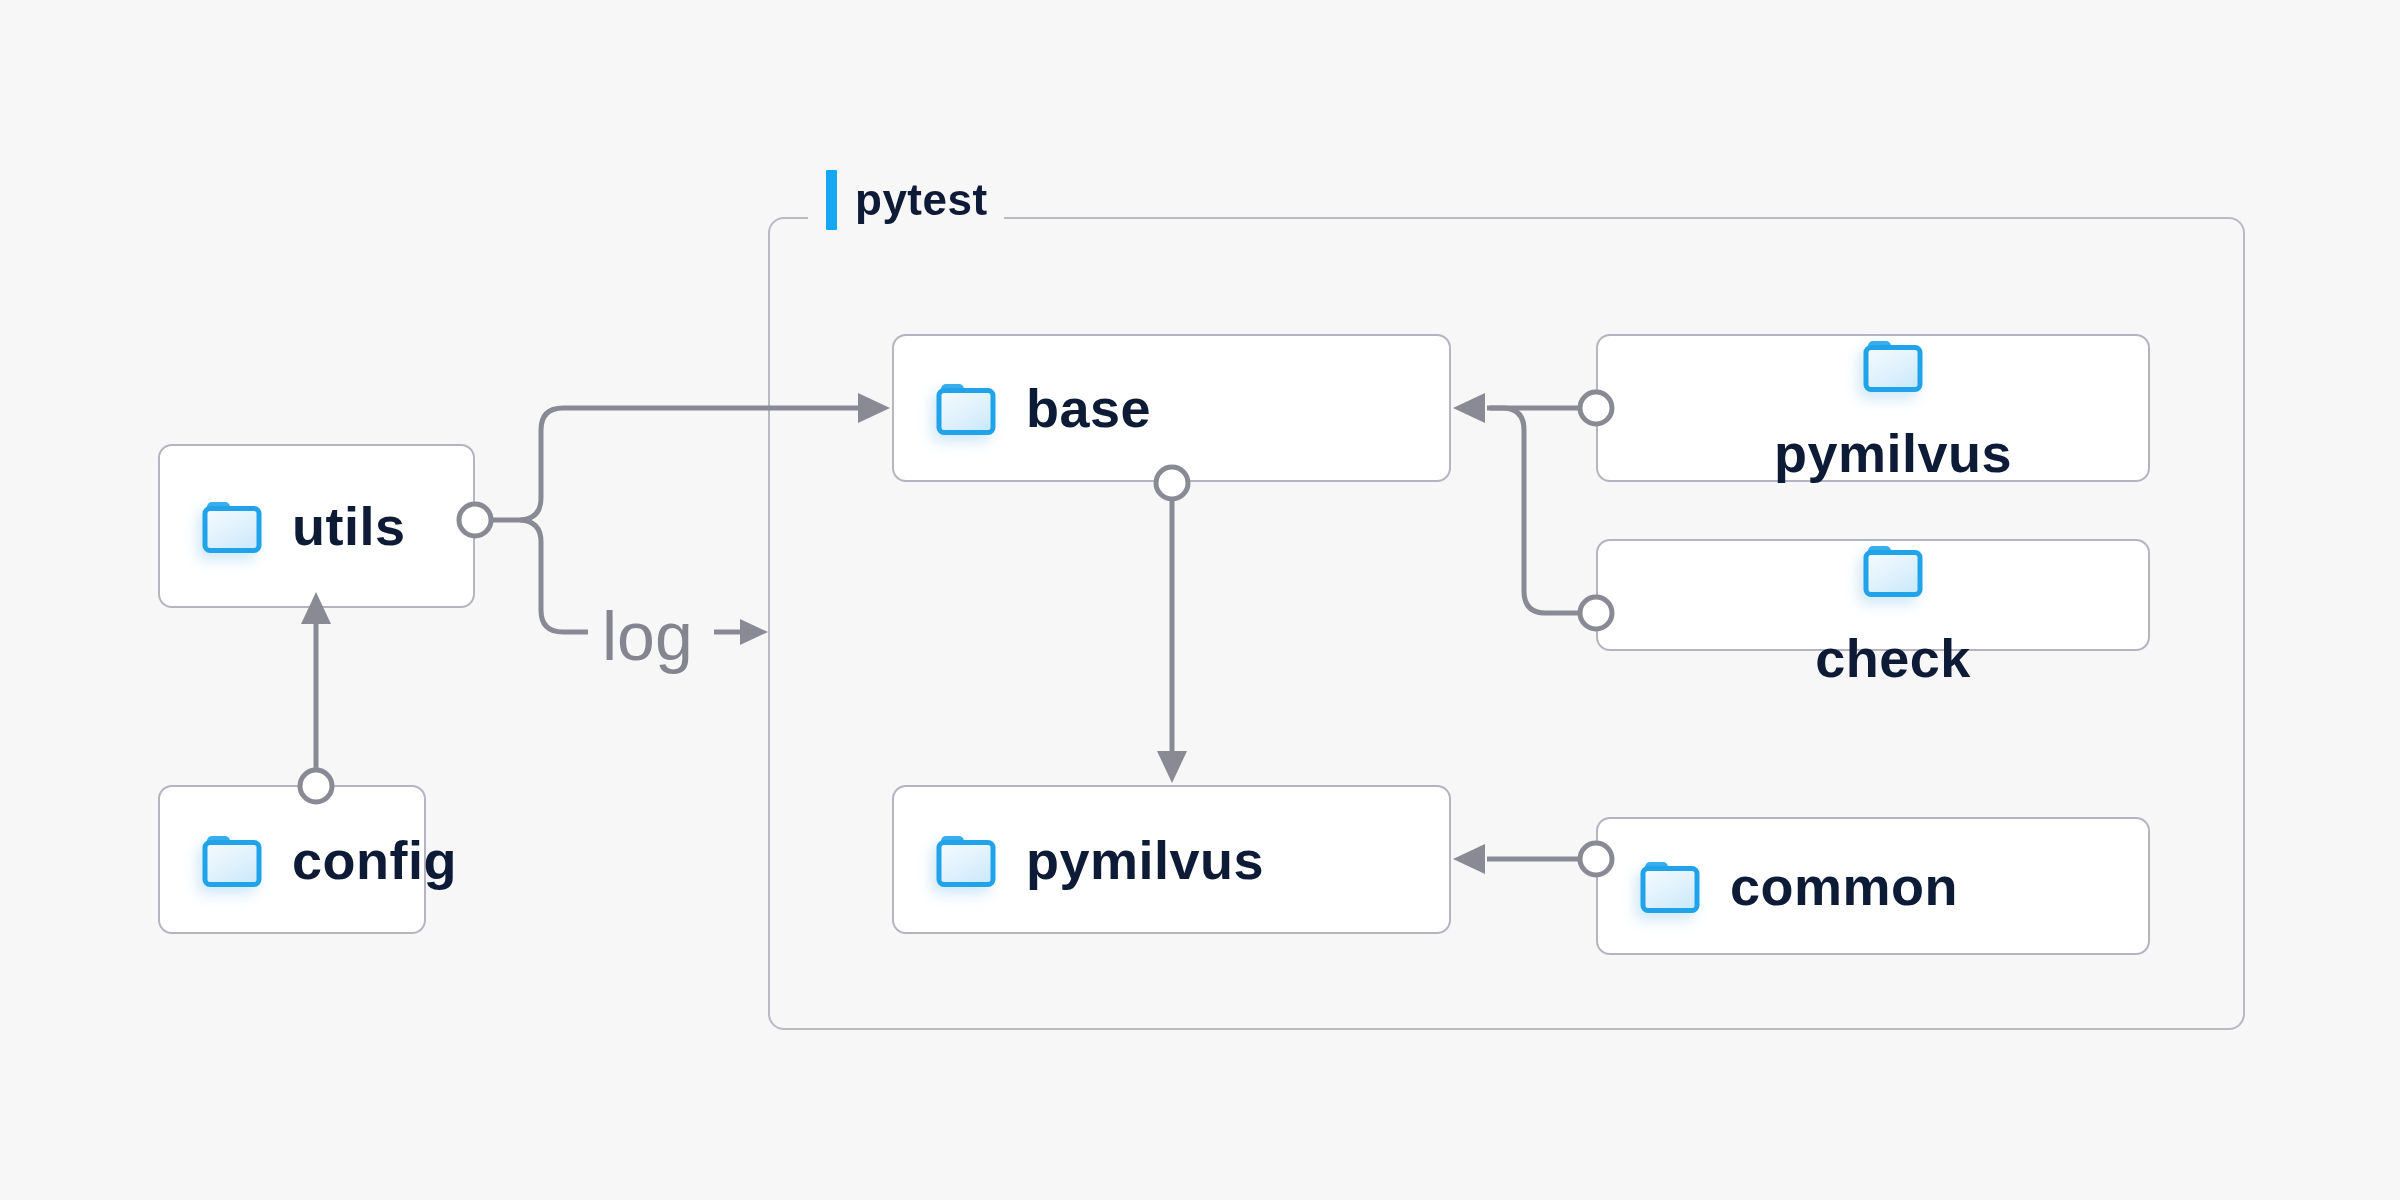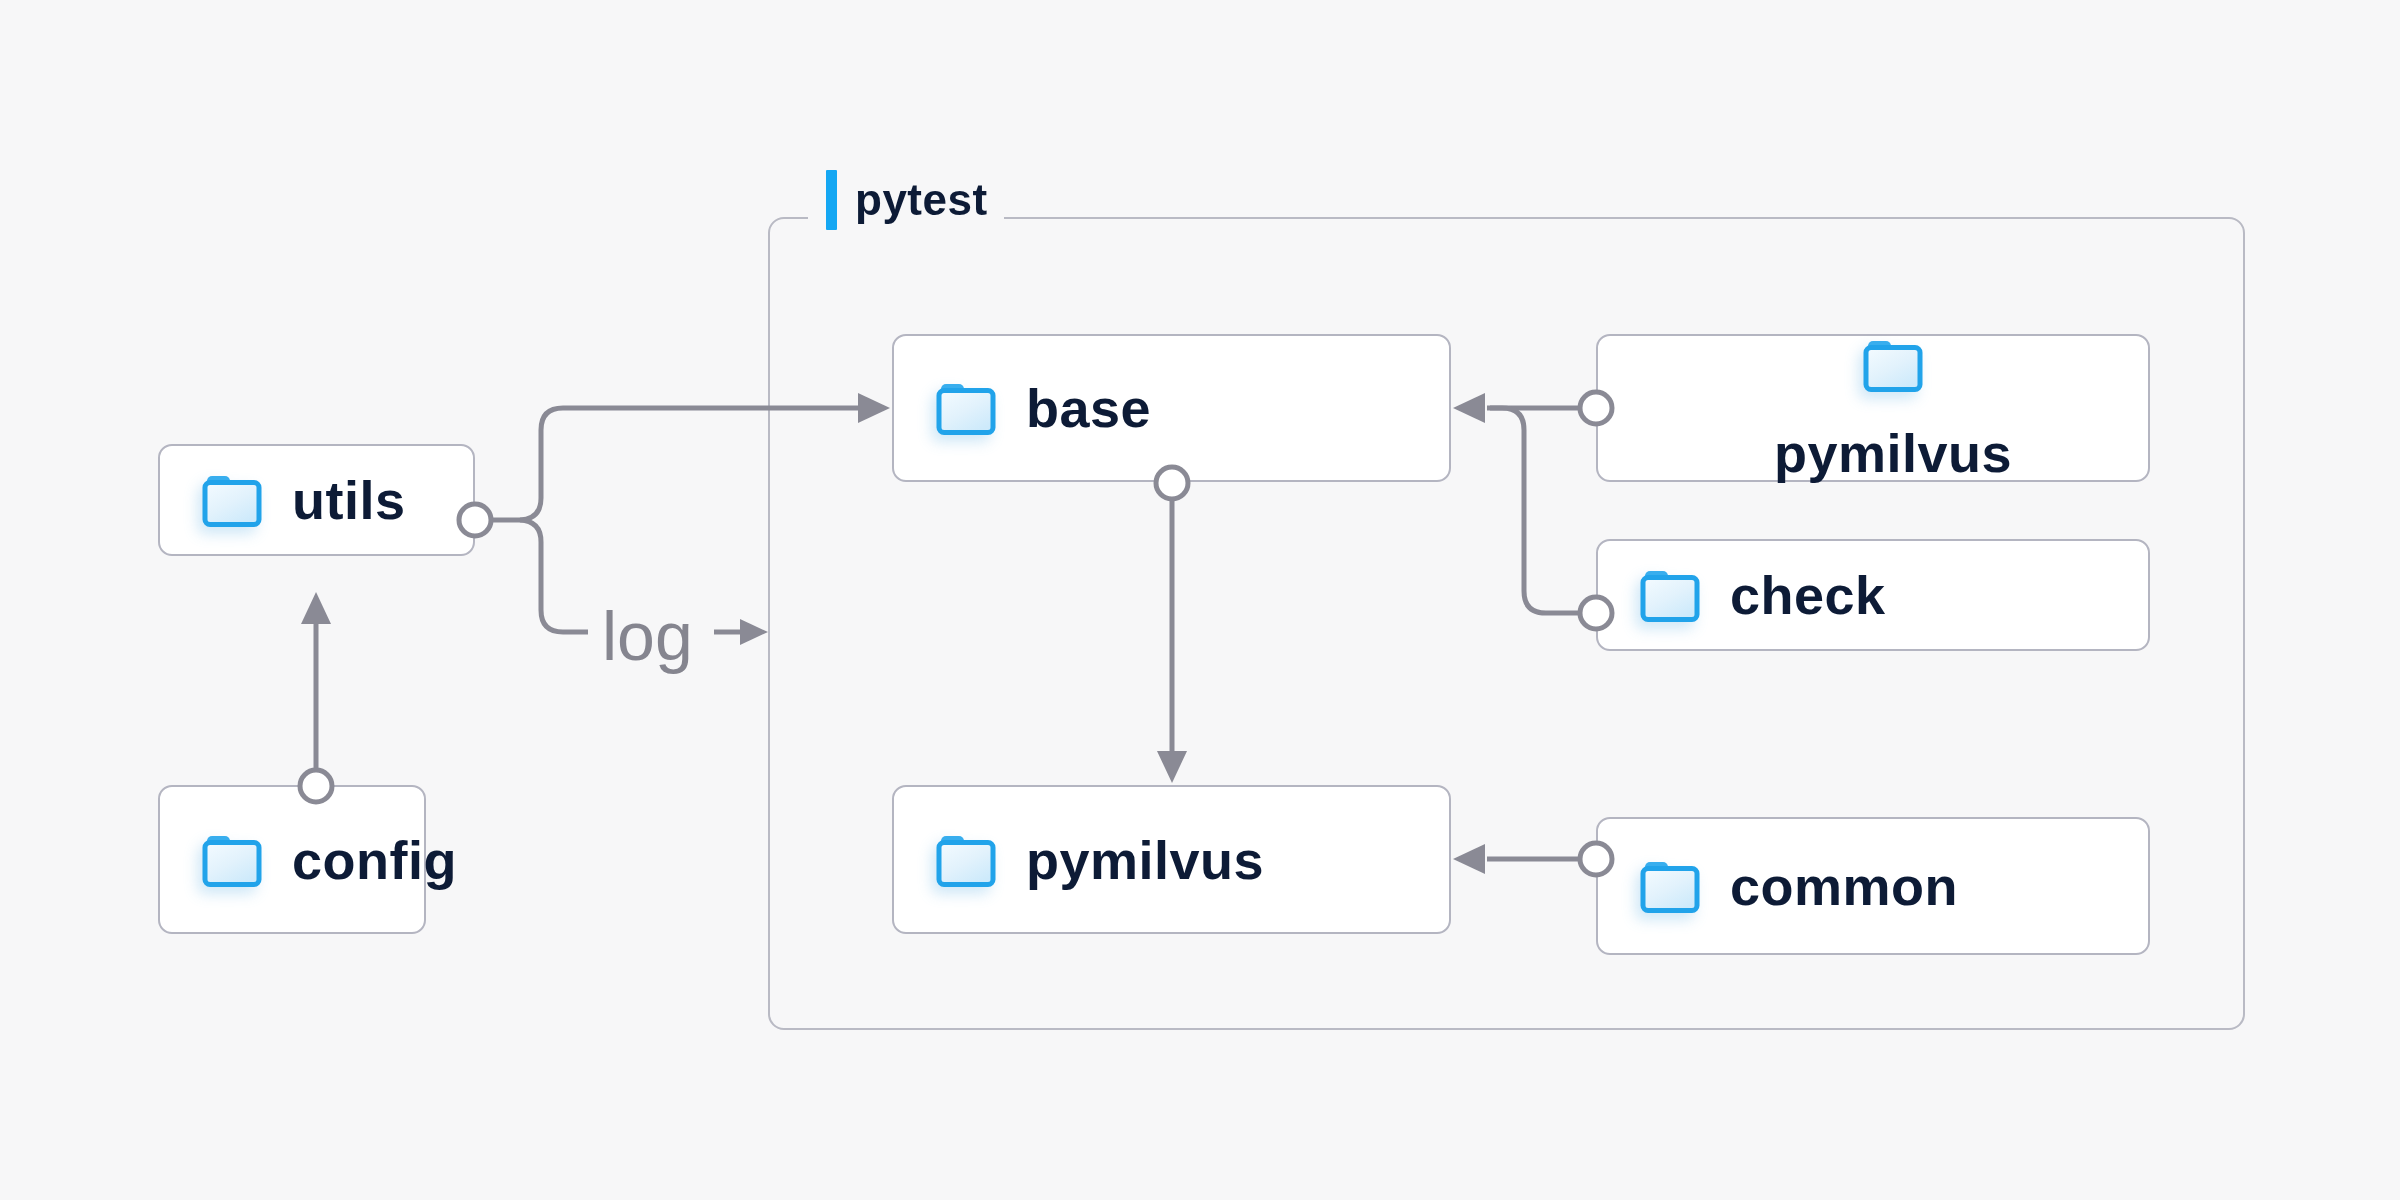--- a/index.html
+++ b/index.html
@@ -28,26 +28,26 @@
   .group-label .bar{width:11px;height:60px;background:var(--accent-bar);border-radius:1px;}
   .group-label .txt{font-size:44px;font-weight:700;color:var(--text);letter-spacing:.5px;}
 
   
   .node{position:absolute;background:var(--box-bg);border:2px solid var(--box-border);
         border-radius:14px;display:flex;align-items:center;padding-left:40px;gap:28px;z-index:2;}
   .node .label{font-size:54px;font-weight:600;color:var(--text);letter-spacing:.5px;}
   .folder{width:64px;height:58px;flex:0 0 auto;
           filter:drop-shadow(-5px 7px 7px rgba(40,150,220,.22));}
 
-  #utils    {left:158px; top:444px; width:317px; height:112px;}
+  #utils    {left:158px; top:444px; width:317px; height:164px;}
   #config   {left:158px; top:785px; width:268px; height:149px;}
   #base     {left:892px; top:334px; width:559px; height:148px;}
   #testcases{left:892px; top:785px; width:559px; height:149px;}
   #pymilvus {left:1596px;top:334px; width:554px; height:148px;flex-direction:column;}
-  #check    {left:1596px;top:539px; width:554px; height:112px;}
+  #check    {left:1596px;top:539px; width:554px; height:112px;flex-direction:column;}
   #common   {left:1596px;top:785px; width:554px; height:138px;margin-top:32px;}
 
   
   .wires{position:absolute;left:0;top:0;width:2400px;height:1200px;z-index:3;pointer-events:none;}
   .edge{stroke:var(--connector);stroke-width:5;fill:none;}
   .arrowhead{fill:var(--connector);stroke:none;}
   .port{fill:var(--box-bg);stroke:var(--connector);stroke-width:5;}
 
   .edge-annotation{position:absolute;left:602px;top:602px;z-index:3;
         font-size:68px;font-weight:500;color:var(--log-text);line-height:1;}

